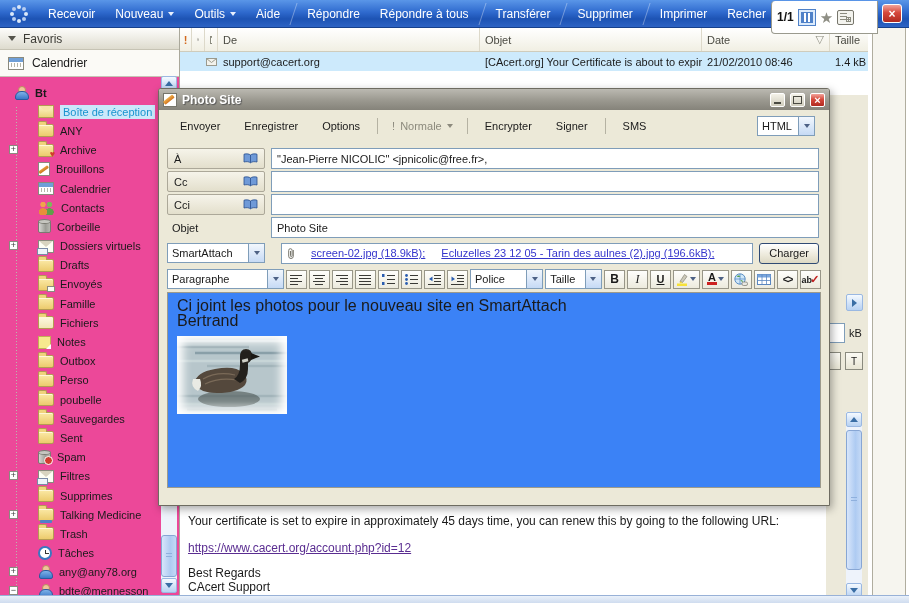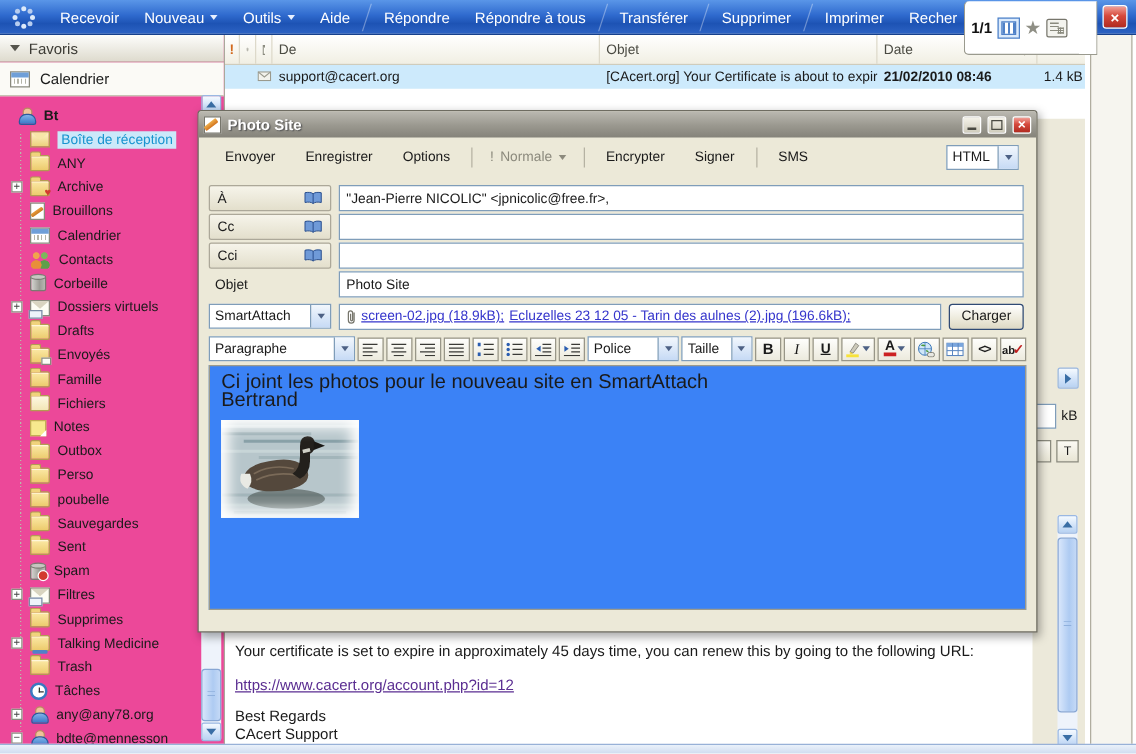--- a/index.html
+++ b/index.html
@@ -7,21 +7,21 @@
   .screen { position:relative; width:909px; height:603px; background:#fff; overflow:hidden; font-size:11px; color:#1a1a1a; }
 
   
   .topbar { position:absolute; left:0; top:0; width:909px; height:28px;
     background:linear-gradient(#5a96e8 0%, #2f6ace 45%, #1d53b4 70%, #2d63c4 100%);
     border-bottom:1px solid #16408c; display:flex; align-items:center; color:#fff; }
   .tb-logo { width:38px; display:flex; justify-content:center; }
   .tb-item { padding:0 10px; height:28px; display:flex; align-items:center; gap:5px; font-size:12px; cursor:pointer; white-space:nowrap; }
   .tb-sep { width:1px; height:22px; background:rgba(255,255,255,.35); transform:skewX(-18deg); margin:0 3px; }
   .tri-down-w { width:0; height:0; border-left:3.5px solid transparent; border-right:3.5px solid transparent; border-top:4px solid #e8f0ff; }
-  .tb-panel { position:absolute; right:31px; top:1px; width:107px; height:43px; background:#fff;
+  .tb-panel { position:absolute; right:31px; top:1px; width:107px; height:33px; background:#fff;
     border:1px solid #9a9a8e; border-top:none; border-radius:4px 0 0 4px; display:flex; align-items:center; gap:4px; padding:0 5px; color:#111; z-index:3;}
   .pg-ind { font-weight:bold; font-size:12px; }
   .ic-cols { width:18px; height:17px; border:1px solid #4f81c8; background:#dcebfc; display:flex; align-items:center; justify-content:center; }
   .ic-cols i { display:block; width:12px; height:11px; border:1px solid #4f81c8; background:
      linear-gradient(90deg,#4f81c8 2px, #fff 2px 4px, #4f81c8 4px 6px, #fff 6px 8px, #4f81c8 8px 10px, #fff 10px); }
   .ic-star { font-size:15px; color:#8f8f85; line-height:1; }
   .ic-card { width:17px; height:15px; border:1px solid #77766c; background:#f3f3ee; position:relative; border-radius:2px; }
   .ic-card::before { content:""; position:absolute; left:2px; top:2px; width:7px; height:9px;
      background:repeating-linear-gradient(#8b8b7f 0 1px, transparent 1px 3px); }
   .ic-card::after { content:""; position:absolute; right:2px; bottom:2px; width:5px; height:5px;
@@ -34,21 +34,21 @@
   
   .sidebar { position:absolute; left:0; top:28px; width:180px; height:567px; background:#ec4899; border-right:1px solid #aaa89b; }
   .fav-header { height:22px; background:linear-gradient(#fdfdfb,#dedbce); border-bottom:1px solid #c6c3b4;
     display:flex; align-items:center; gap:7px; padding:0 8px; color:#3c3b35; font-size:12px; }
   .tri-down-d { width:0; height:0; border-left:4px solid transparent; border-right:4px solid transparent; border-top:5px solid #55544c; }
   .fav-row { height:27px; display:flex; align-items:center; gap:8px; padding:0 8px; background:#fbfaf6;
     border-bottom:1px solid #c6c3b4; font-size:12px; }
   .tree { position:absolute; left:0; top:51px; bottom:0; width:179px; overflow:hidden; padding-top:4px; }
   .treeline { position:absolute; left:16px; top:28px; bottom:10px; width:1px;
     background:repeating-linear-gradient(#b9b8ab 0 1px, transparent 1px 3px); }
-  .trow { height:19.2px; display:flex; align-items:center; position:relative; padding-left:24px; cursor:pointer; }
+  .trow { height:19.2px; display:flex; align-items:center; position:relative; padding-left:38px; cursor:pointer; }
   .trow.root { padding-left:14px; font-weight:bold; }
   .trow .texp { position:absolute; left:9px; top:50%; margin-top:-5px; width:9px; height:9px; border:1px solid #8b8b7f;
     background:#fff; font-size:9px; line-height:7px; text-align:center; color:#444; cursor:pointer; }
   .trow .tlabel { margin-left:6px; white-space:nowrap; }
   .trow.selected .tlabel { background:#cbe8fa; color:#1894cf; padding:1px 3px; }
   
   .ic { display:inline-block; width:16px; height:13px; position:relative; flex:none; }
   .ic-folder { background:linear-gradient(#fbe9a6,#eccb6d); border:1px solid #b49b52; border-radius:1px 2px 2px 1px;
     box-shadow:inset 0 1px 0 #fff6d8; }
   .ic-folder::before { content:""; position:absolute; top:-4px; left:-1px; width:7px; height:3px; background:#f0d37c;
@@ -159,22 +159,22 @@
   .c-html { margin-left:auto; width:58px; margin-right:4px; }
   .c-fields { padding:6px 10px 0 8px; }
   .f-row { display:flex; align-items:center; height:23px; }
   .f-btn { width:98px; height:21px; background:linear-gradient(#f6f4ea,#e3dfcc); border:1px solid #aca899; border-radius:2px;
     display:flex; align-items:center; padding:0 6px; cursor:pointer; }
   .f-btn .f-lab { flex:1; }
   .f-plain { width:98px; padding-left:5px; }
   .f-input { flex:1; height:21px; margin-left:6px; border:1px solid #7f9db9; background:#fff; font-family:"Liberation Sans",sans-serif;
     font-size:11px; padding:0 5px; color:#1a1a1a; }
   .attach-row { display:flex; align-items:center; height:24px; padding:0 10px 0 8px; margin-top:2px; }
-  .attach-box { flex:1; height:21px; margin-left:6px; border:1px solid #7f9db9; background:#fff;
-    display:flex; align-items:center; gap:4px; padding:0 5px; overflow:hidden; white-space:nowrap; }
+  .attach-box { flex:1; height:21px; margin-left:16px; border:1px solid #7f9db9; background:#fff;
+    display:flex; align-items:center; gap:16px; padding:0 5px; overflow:hidden; white-space:nowrap; }
   .attach-box a { color:#3535cc; text-decoration:underline; cursor:pointer; }
   .btn-xp { height:21px; padding:0 9px; margin-left:6px; border:1px solid #2f4a74; border-radius:3px;
     background:linear-gradient(#ffffff,#ece9da 60%,#dcd8c4); cursor:pointer; font-size:11px; display:flex; align-items:center; }
   .fmt-bar { display:flex; align-items:center; gap:2px; padding:4px 8px 3px 8px; }
   .fbtn { min-width:21px; height:19px; border:1px solid #989688; background:linear-gradient(#fefefc,#eceadd);
     display:flex; align-items:center; justify-content:center; gap:1px; cursor:pointer; font-size:11px; }
   .fbtn b { font-size:12px; }
   .fbtn i { font-family:"Liberation Serif",serif; font-size:12px; }
   .fbtn .u { text-decoration:underline; font-weight:bold; font-size:11px; }
   .a-letter { font-weight:bold; line-height:9px; border-bottom:3px solid #cc2222; padding:0 1px; }
@@ -430,21 +430,21 @@
     <div class="lr-cell" style="width:12px;"></div>
     <div class="lr-cell" style="width:13px; padding:0;"></div>
     <div class="lr-cell" style="width:13px; padding:0 1px;">
       <svg width="11" height="8">
           <rect x="0.5" y="0.5" width="10" height="7" fill="#f2f2ec" stroke="#9a9a8e"></rect>
           <path d="M0.5 0.5 L5.5 4.5 L10.5 0.5" fill="none" stroke="#9a9a8e"></path>
         </svg>
     </div>
     <div class="lr-cell" style="width:262px;">support@cacert.org</div>
     <div class="lr-cell" style="width:222px;">[CAcert.org] Your Certificate is about to expire</div>
-    <div class="lr-cell" style="width:128px;font-weight:bold;">21/02/2010 08:46</div>
+    <div class="lr-cell" style="width:128px;">21/02/2010 08:46</div>
     <div class="lr-cell" style="flex:1;">1.4 kB</div>
   </div>
 
   <div class="frag-col"></div>
   <div class="sb-btn sb-right" style="left:846px; top:294px; width:17px; height:17px;"></div>
   <div class="frag-input" style="left:828px; top:323px; width:17px; height:20px;"></div>
   <div class="abs" style="left:849px; top:327px;">kB</div>
   <div class="frag-btn-t" style="left:828px; top:352px; width:13px; height:18px;"></div>
   <div class="frag-btn-t" style="left:845px; top:352px; width:18px; height:18px;">
       <span>T</span>

